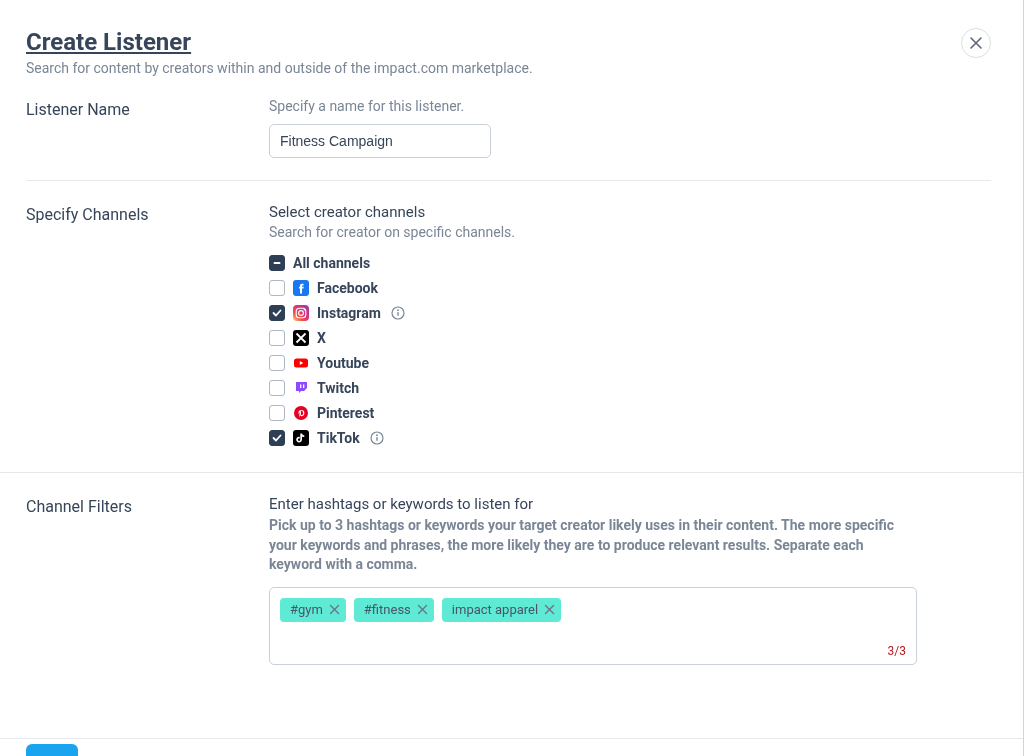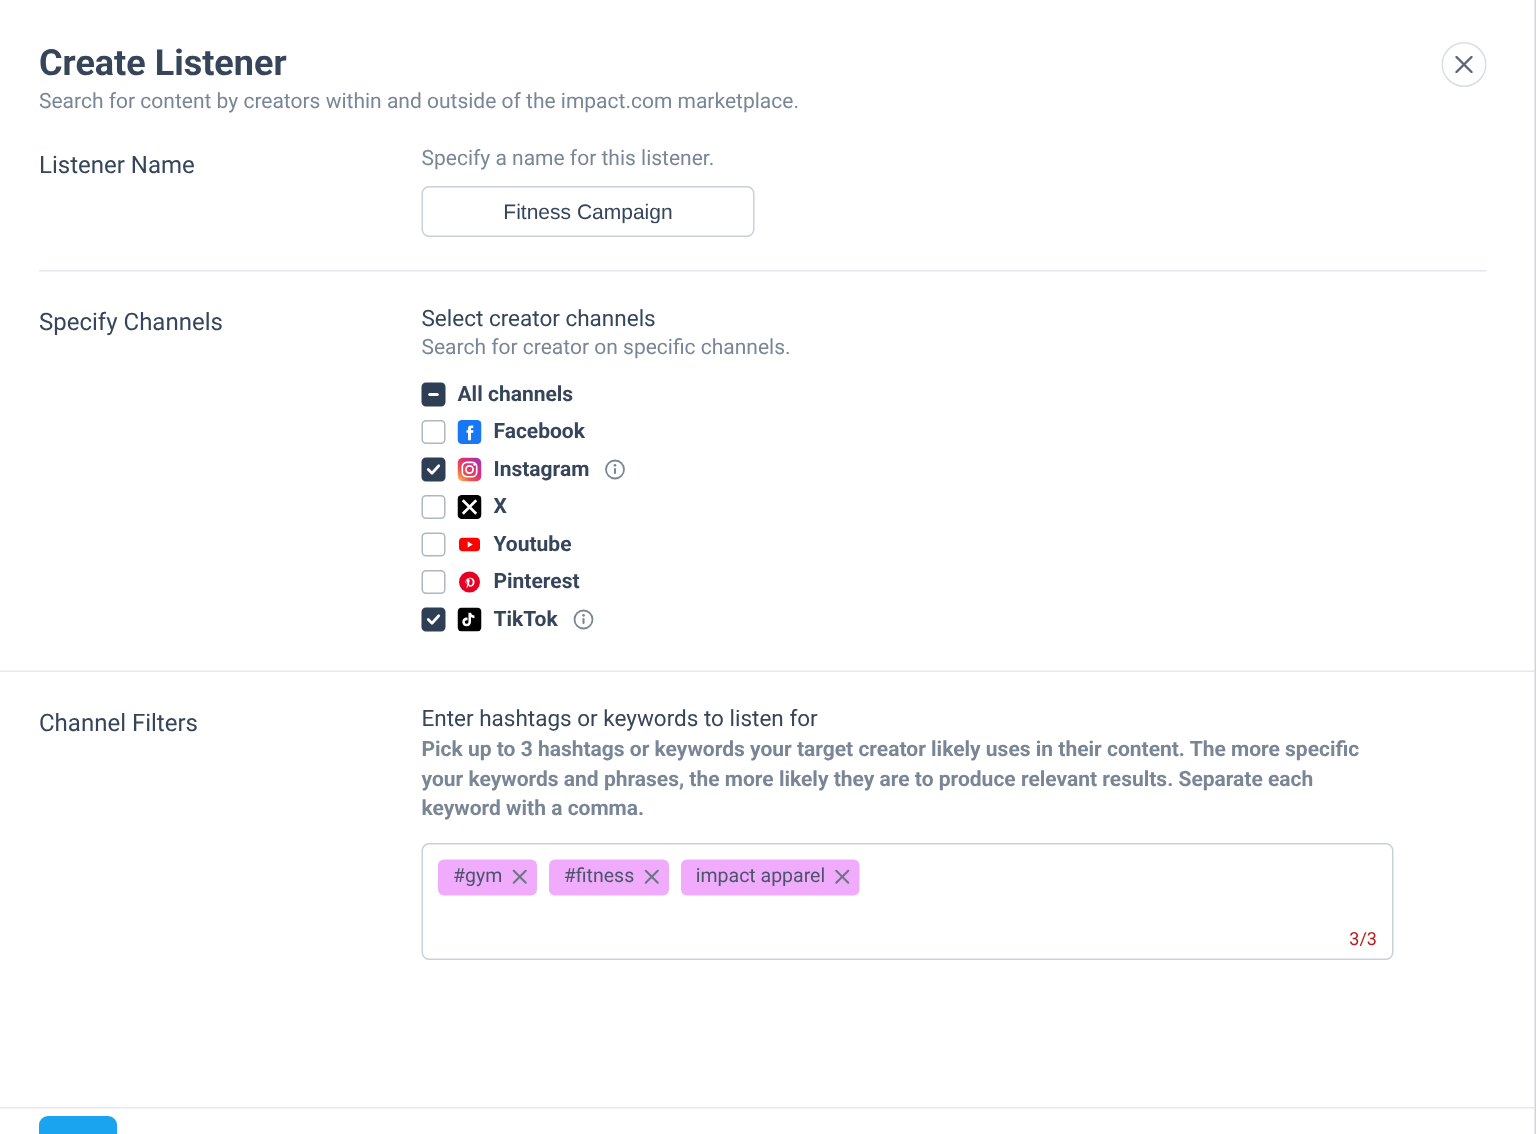--- a/index.html
+++ b/index.html
@@ -31,20 +31,21 @@
     justify-content: center;
     cursor: pointer;
     color: #5b6778;
   }
   .close-btn svg { width: 12px; height: 12px; }
   h1 {
     margin: 0;
     font-size: 24px;
     font-weight: 700;
     color: #36455a;
+    text-decoration: underline;
   }
   .subtitle {
     margin-top: 4px;
     font-size: 14px;
     color: #7a8696;
   }
   .section {
     display: flex;
     padding: 22px 0;
   }
@@ -53,36 +54,34 @@
     width: 243px;
     flex-shrink: 0;
     font-size: 16px;
     font-weight: 400;
     color: #36455a;
     padding-top: 2px;
   }
   .section-body {
     flex: 1;
     min-width: 0;
-    margin-left: 12px;
   }
   .field-hint {
     font-size: 14px;
     color: #7a8696;
     margin-bottom: 10px;
   }
   .text-input {
     width: 222px;
     height: 34px;
     border: 1px solid #c9d0d8;
     border-radius: 5px;
     padding: 0 10px;
     font-size: 14px;
     color: #36455a;
-    text-align: center;
   }
   .subheading {
     font-size: 15px;
     font-weight: 400;
     color: #36455a;
     margin-bottom: 3px;
   }
   .subheading-desc {
     font-size: 14px;
     color: #7a8696;
@@ -146,21 +145,21 @@
     width: 648px;
     min-height: 78px;
     padding: 10px 10px 22px 10px;
     position: relative;
     display: flex;
     flex-wrap: wrap;
     gap: 8px;
     align-content: flex-start;
   }
   .tag {
-    background: #f0abfc;
+    background: #5eead4;
     border-radius: 4px;
     height: 24px;
     padding: 0 6px 0 10px;
     display: inline-flex;
     align-items: center;
     gap: 6px;
     font-size: 13px;
     color: #4a5668;
   }
   .tag-x { width: 11px; height: 11px; color: #6b7685; cursor: pointer; }
@@ -281,20 +280,31 @@
           </div>
           <div class="channel-row">
             <span class="checkbox"></span>
             <span class="chan-icon">
               <svg viewBox="0 0 16 16">
                 <rect x="1" y="3.5" width="14" height="9" rx="2.5" fill="#FF0000"></rect>
                 <path d="M6.8 6 L10.2 8 L6.8 10 Z" fill="#fff"></path>
               </svg>
             </span>
             <span>Youtube</span>
+          </div>
+          <div class="channel-row">
+            <span class="checkbox"></span>
+            <span class="chan-icon">
+              <svg viewBox="0 0 16 16">
+                <path d="M3 2 L3 11 L6 11 L6 13 L8 11 L11 11 L14 8 L14 2 Z" fill="#9146FF"></path>
+                <rect x="7" y="4.5" width="1.3" height="3.5" fill="#fff"></rect>
+                <rect x="10" y="4.5" width="1.3" height="3.5" fill="#fff"></rect>
+              </svg>
+            </span>
+            <span>Twitch</span>
           </div>
           <div class="channel-row">
             <span class="checkbox"></span>
             <span class="chan-icon">
               <svg viewBox="0 0 16 16">
                 <circle cx="8" cy="8" r="7" fill="#E60023"></circle>
                 <path d="M7.2 9.8c-.2.9-.5 1.8-1 2.5-.2-.9.1-2 .3-2.9.3-1.3-.4-1.6-.3-2.6.2-1.3 1.8-1.1 1.9.2.1.8-.5 1.6-.3 2.5.2.7 1.2.8 1.7.3 1-.9.8-3.1-.3-3.8-1.5-.9-3.5.2-3.4 2 .0.5.2.8.4 1.2-.5.1-.7-.3-.8-.8-.3-1.7 1-3.2 2.8-3.3 1.9-.1 3.2 1.1 3.2 2.8 0 1.9-1.1 3.3-2.7 3.3-.6 0-1.1-.3-1.3-.7z" fill="#fff"></path>
               </svg>
             </span>
             <span>Pinterest</span>

